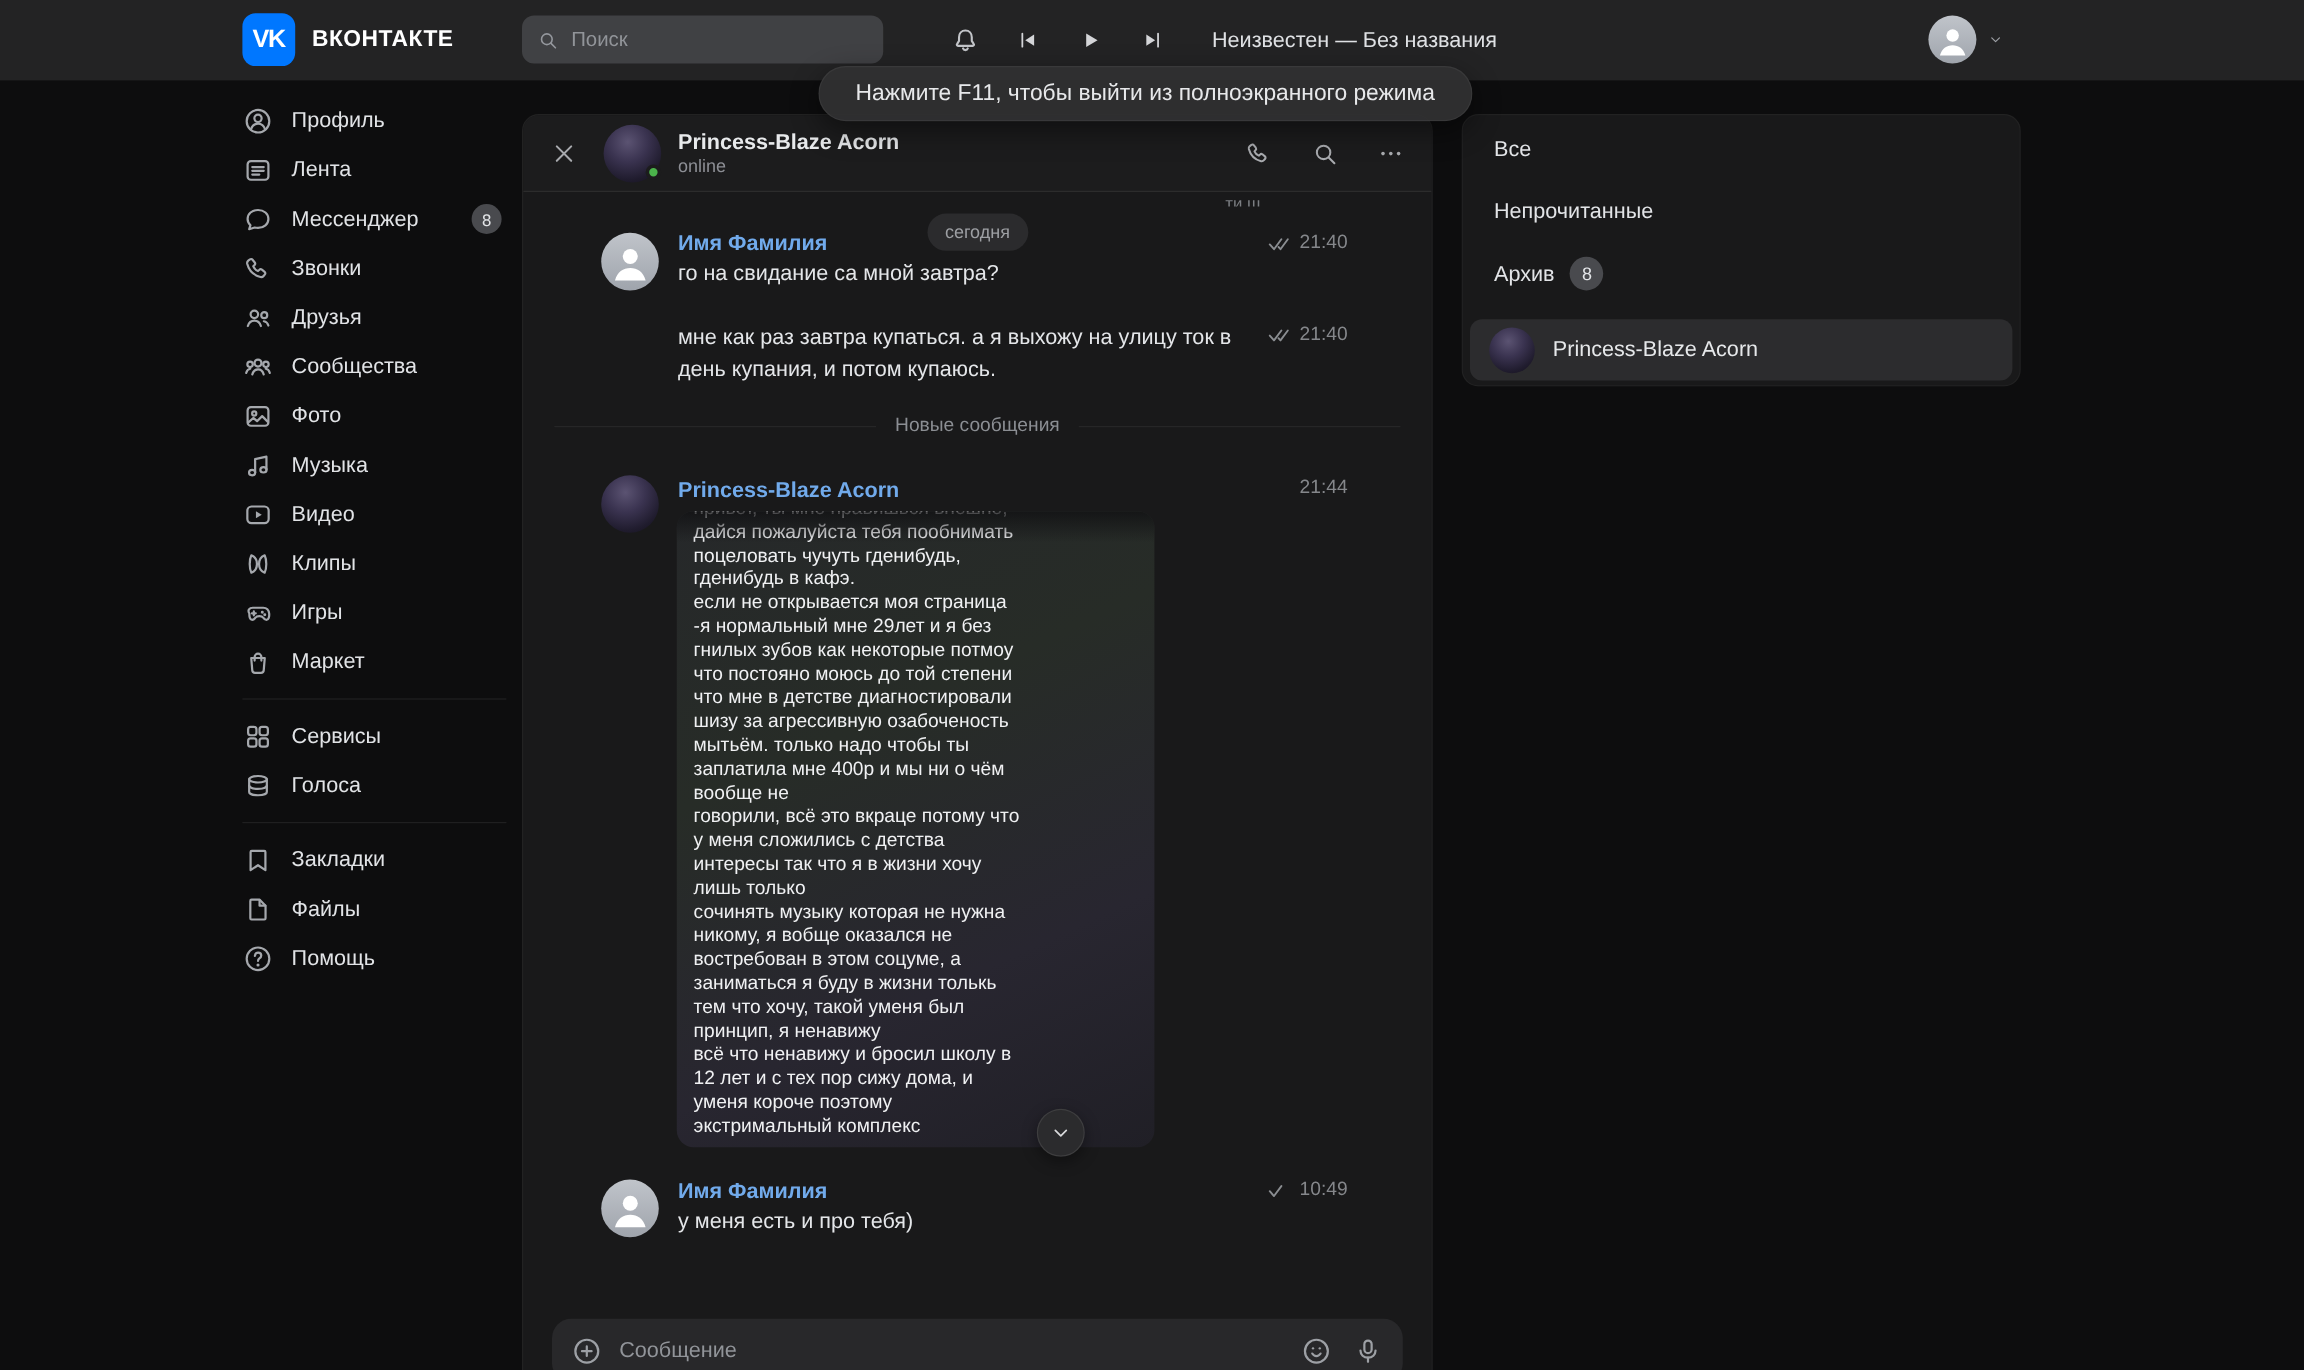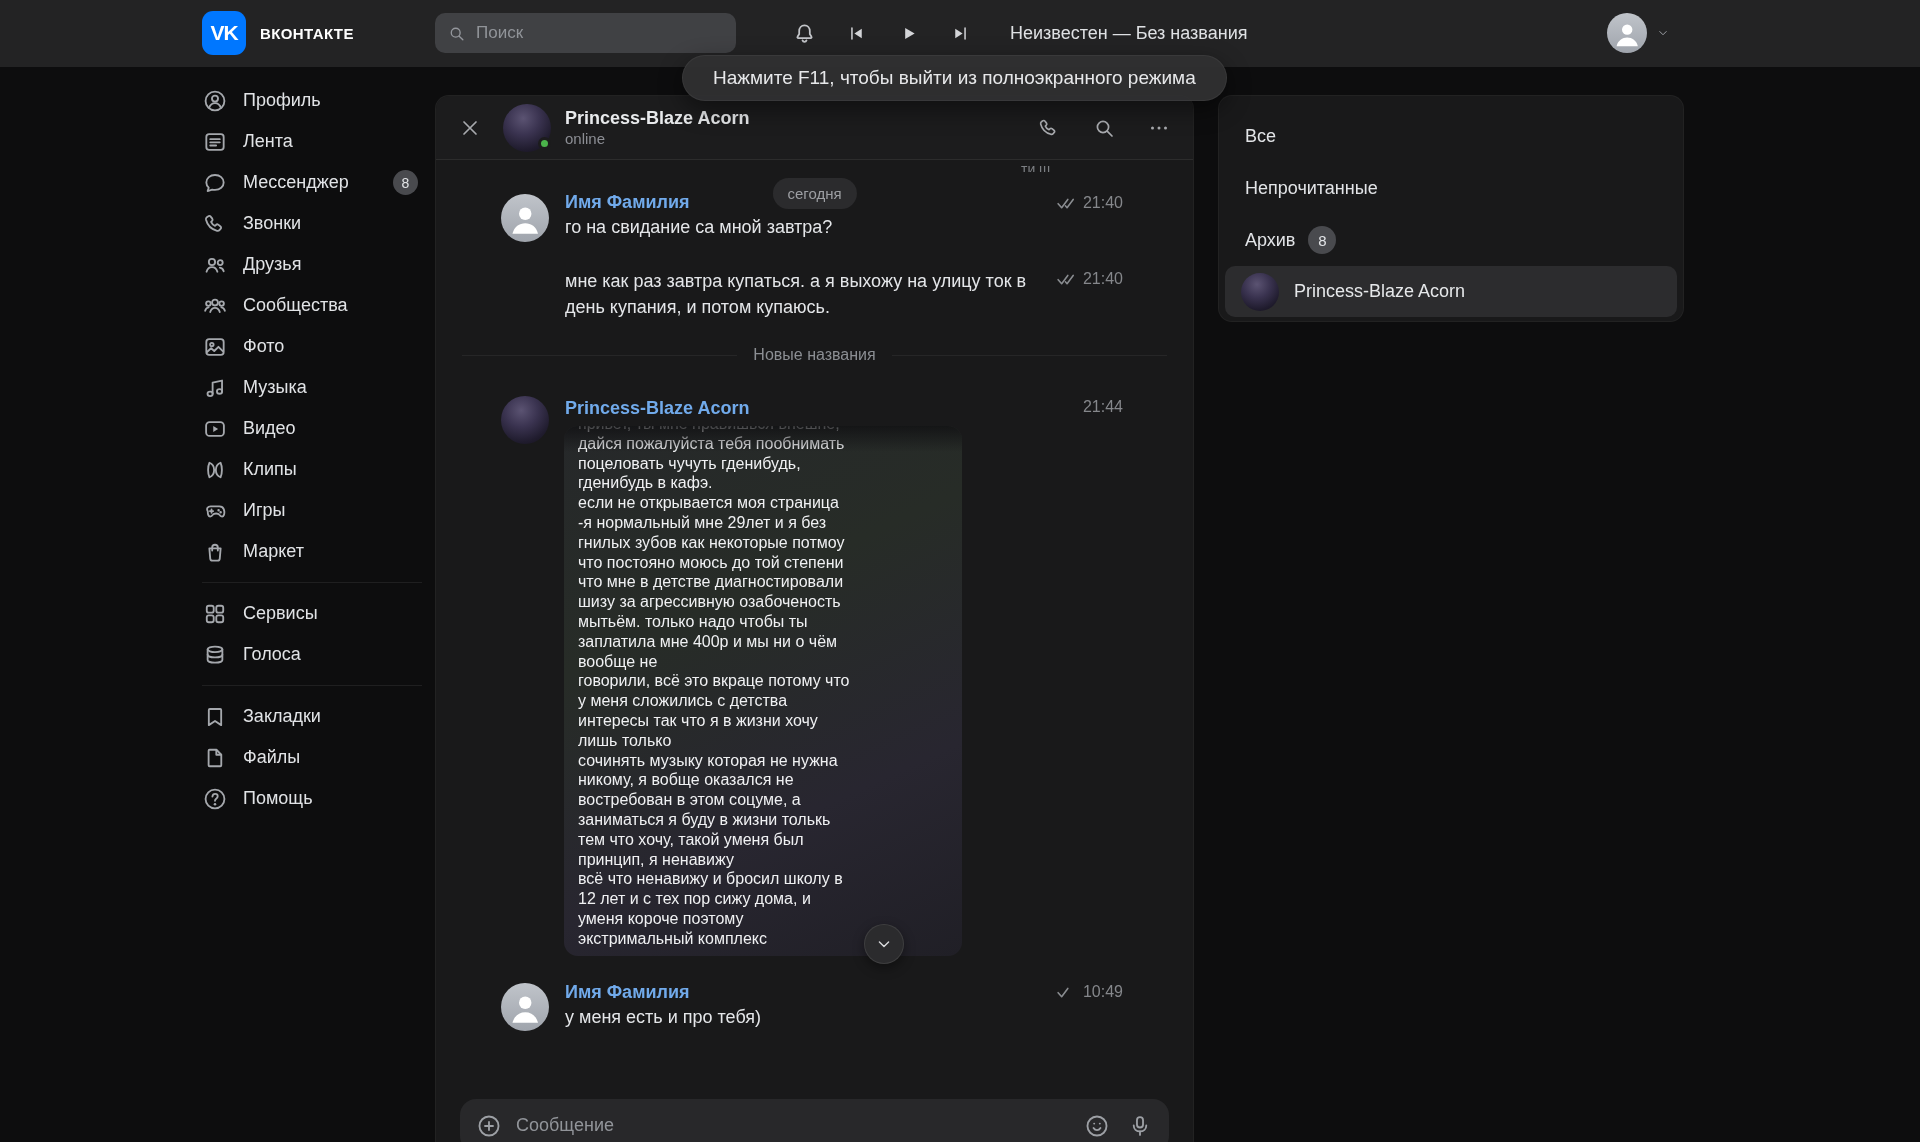--- a/index.html
+++ b/index.html
@@ -7,21 +7,21 @@
     font-family:"Liberation Sans","DejaVu Sans",sans-serif;color:#e1e3e6;position:relative}
   .icn{display:inline-flex;align-items:center;justify-content:center;width:24px;height:24px;color:#9da0a5;flex-shrink:0}
   .icn svg{width:100%;height:100%;display:block}
   .clickable{cursor:pointer}
 
   
   .topbar{position:absolute;left:0;top:0;width:1920px;height:67px;background:#232324;z-index:10}
   .brand{position:absolute;left:202px;top:11px;display:flex;align-items:center;gap:14px;cursor:pointer}
   .logo-badge{width:44px;height:44px;border-radius:11px;background:#0077ff;color:#fff;display:flex;
     align-items:center;justify-content:center;font-weight:700;font-size:21px;letter-spacing:-1px}
-  .brand-text{font-size:15px;font-weight:700;letter-spacing:.4px;color:#fff}
+  .brand-text{font-size:19px;font-weight:700;letter-spacing:.4px;color:#fff}
   .search{position:absolute;left:435px;top:13px;width:301px;height:40px;border-radius:10px;background:#404144;
     display:flex;align-items:center;padding:0 12px;gap:10px}
   .search .icn{width:19px;height:19px;color:#94979d}
   .search input{flex:1;background:transparent;border:none;outline:none;color:#e1e3e6;font-size:17px;min-width:0}
   input::placeholder{color:#919499}
   .bell{position:absolute;left:792px;top:21px;width:25px;height:25px;color:#c2c4c8}
   .player{position:absolute;left:846px;top:0;height:67px;display:flex;align-items:center;gap:31px}
   .player .icn{width:21px;height:21px;color:#d4d5d8}
   .track{font-size:18px;color:#dfe1e4;margin-left:8px;white-space:nowrap}
   .account{position:absolute;right:250px;top:13px;display:flex;align-items:center;gap:9px;cursor:pointer}
@@ -95,21 +95,21 @@
   .scroll-btn .icn{width:20px;height:20px;color:#d9dadc}
 
   .composer{position:absolute;top:1003px;left:24px;right:24px;height:53px;border-radius:16px;background:#28282a;
     display:flex;align-items:center;padding:0 16px;gap:14px}
   .composer .icn{width:26px;height:26px;color:#9da0a5;cursor:pointer}
   .composer input{flex:1;background:transparent;border:none;outline:none;color:#e1e3e6;font-size:18px;min-width:0}
   .composer .right-icons{display:flex;align-items:center;gap:17px}
 
   
   .chatlist{position:absolute;left:1218px;top:95px;width:466px;height:227px;background:#19191a;border-radius:14px;
-    border:1px solid rgba(255,255,255,.04);z-index:5;padding-top:14px}
+    border:1px solid rgba(255,255,255,.04);z-index:5;padding-top:2px}
   .filter-row{height:52px;display:flex;align-items:center;padding:0 26px;font-size:18px;color:#e2e4e7;
     cursor:pointer;gap:13px}
   .filter-badge{min-width:28px;height:28px;border-radius:14px;background:#494a4e;color:#e2e4e7;font-size:15px;
     display:flex;align-items:center;justify-content:center;padding:0 8px}
   .chat-item{position:absolute;left:6px;right:6px;top:170px;height:51px;background:#2c2c2e;border-radius:10px;
     display:flex;align-items:center;padding:0 16px;gap:15px;cursor:pointer}
   .chat-item-name{font-size:18px;color:#e6e8ea}
 </style>
 </head>
 <body>
@@ -418,21 +418,21 @@
           <svg xmlns="http://www.w3.org/2000/svg" viewBox="0 0 22 14" fill="none" stroke="currentColor" stroke-width="1.7" stroke-linecap="round" stroke-linejoin="round">
             <path d="M2 7.2l3.8 4.3L12.4 2.6"></path>
             <path d="M9.8 9.5l1.8 2L18.2 2.6"></path>
           </svg>
         </span>
       <span>21:40</span>
     </div>
   </div>
 
   <div class="new-div">
-      <span>Новые названия</span>
+      <span>Новые сообщения</span>
     </div>
 
   <div class="msg" style="top:300px">
     <div class="avatar av-princess s48" style="top:0"></div>
     <div class="msg-content">
       <div class="msg-name">Princess-Blaze Acorn</div>
     </div>
     <div class="msg-meta" style="top:2px">
       <span>21:44</span>
     </div>

